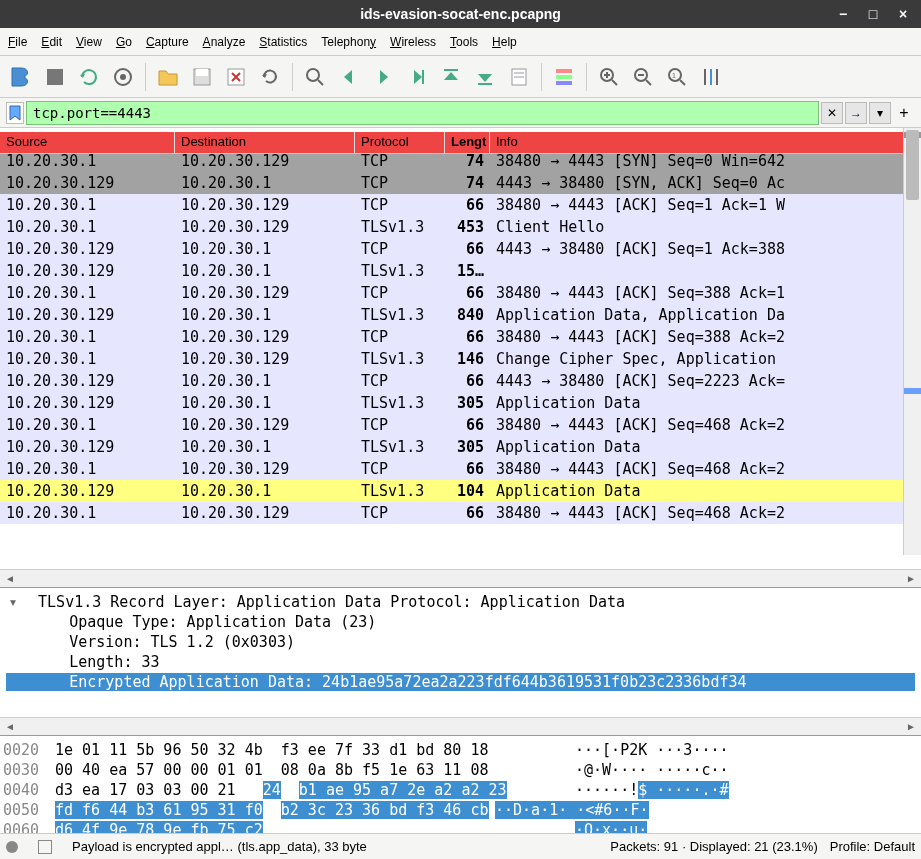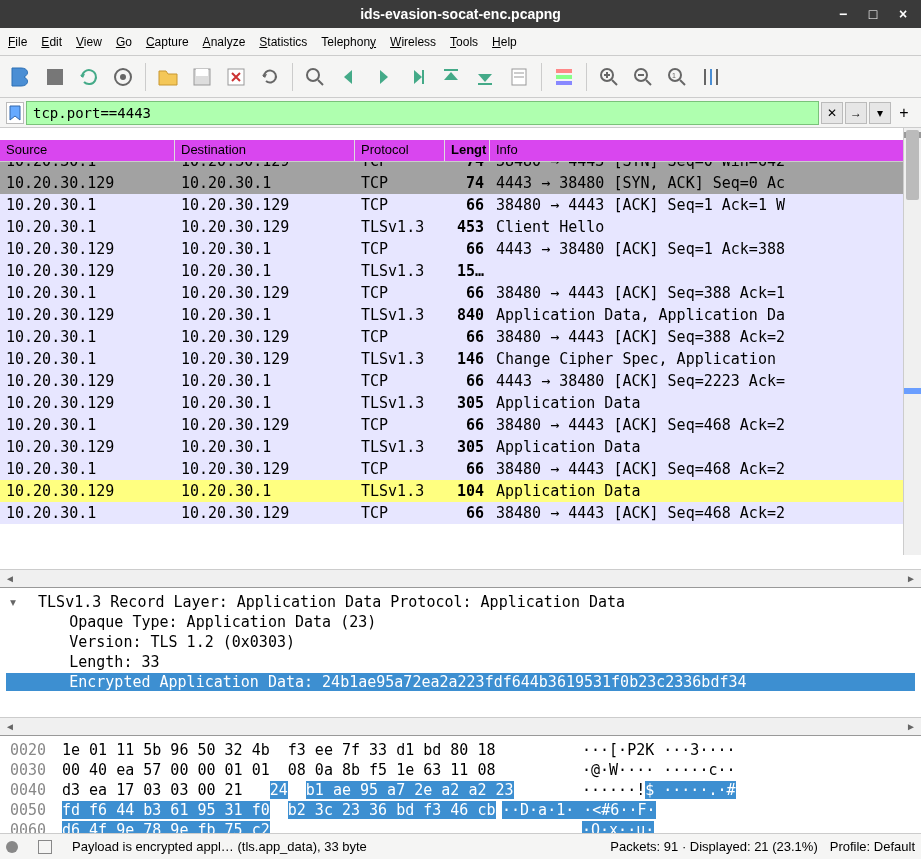--- a/index.html
+++ b/index.html
@@ -13,39 +13,39 @@
 .menu-item .underline { text-decoration: underline; }
 .toolbar { background: #f5f5f4; height: 42px; display: flex; align-items: center; padding: 0 6px; gap: 4px; border-bottom: 1px solid #ccc; }
 .tool-btn { width: 30px; height: 30px; display: flex; align-items: center; justify-content: center; cursor: pointer; border-radius: 3px; }
 .tool-sep { width: 1px; height: 28px; background: #ccc; margin: 0 3px; }
 .filter-bar { background: #f5f5f4; height: 30px; display: flex; align-items: center; padding: 0 6px; gap: 2px; border-bottom: 1px solid #ccc; }
 .filter-input { flex: 1; height: 24px; background: #afffaf; border: 1px solid #7ac27a; padding: 0 6px; font-family: monospace; font-size: 14px; display: flex; align-items: center; }
 .filter-icon-box { width: 18px; height: 22px; display: flex; align-items: center; justify-content: center; border: 1px solid #bbb; background: #fff; cursor: pointer; }
 .filter-end-btns { display: flex; align-items: center; gap: 2px; }
 .filter-end-btn { width: 22px; height: 22px; display: flex; align-items: center; justify-content: center; cursor: pointer; background: #e6e6e6; border: 1px solid #bbb; font-size: 12px; }
 .packet-list { flex: 1; overflow: auto; background: #fff; position: relative; min-height: 0; }
-.pl-header { display: flex; background: #d946ef; border-bottom: 1px solid #ccc; height: 22px; position: sticky; top: 12px; }
+.pl-header { display: flex; background: #ef4444; border-bottom: 1px solid #ccc; height: 22px; position: sticky; top: 4px; }
 .pl-head-cell { padding: 2px 6px; border-right: 1px solid #ddd; font-size: 13px; }
 .pl-row { display: flex; font-family: monospace; font-size: 15px; height: 22px; align-items: center; cursor: pointer; }
 .pl-cell { padding: 0 6px; white-space: nowrap; overflow: hidden; }
 .col-src { width: 175px; }
 .col-dst { width: 180px; }
 .col-proto { width: 90px; }
 .col-len { width: 45px; text-align: right; font-weight: bold; }
 .col-info { flex: 1; }
 .scrollbar-v { position: absolute; right: 0; top: 0; bottom: 14px; width: 18px; background: #f0f0f0; border-left: 1px solid #ccc; }
 .scrollbar-v .thumb { position: absolute; left: 2px; right: 2px; background: #bbb; border-radius: 2px; }
 .scrollbar-v .marker { position: absolute; left: 0; right: 0; height: 6px; }
 .scrollbar-h { height: 18px; background: #f0f0f0; border-top: 1px solid #ccc; display: flex; align-items: center; justify-content: space-between; padding: 0 2px; }
 .scrollbar-h .arrow { width: 16px; height: 14px; display: flex; align-items: center; justify-content: center; font-size: 10px; color: #666; cursor: pointer; }
 .details-pane { background: #fff; border-top: 1px solid #999; height: 130px; overflow: auto; font-family: monospace; font-size: 15px; padding: 4px 6px; }
 .detail-line { white-space: pre; padding: 1px 0; }
 .detail-caret { display: inline-block; width: 14px; text-align: center; color: #666; }
 .detail-selected { background: #3d8fd1; color: #fff; display: inline-block; width: calc(100% - 0px); padding-right: 0; }
-.hex-pane { background: #fff; border-top: 1px solid #999; height: 98px; overflow: auto; font-family: monospace; font-size: 15px; padding: 4px 10px; }
+.hex-pane { background: #fff; border-top: 1px solid #999; height: 98px; overflow: auto; font-family: monospace; font-size: 15px; padding: 4px 3px; }
 .hex-line { white-space: pre; padding: 1px 0; display: flex; }
 .hex-offset { color: #888; width: 52px; }
 .hex-bytes { }
 .hex-sel { background: #3d8fd1; color: #fff; }
 .statusbar { background: #f5f5f4; height: 26px; border-top: 1px solid #ccc; display: flex; align-items: center; padding: 0 6px; font-size: 13px; gap: 12px; }
 .status-seg { white-space: nowrap; }
 .status-left { display: flex; align-items: center; gap: 20px; flex: 1; }
 .bullet { width: 12px; height: 12px; border-radius: 50%; background: #888; }
 svg { display: block; }
 </style>

